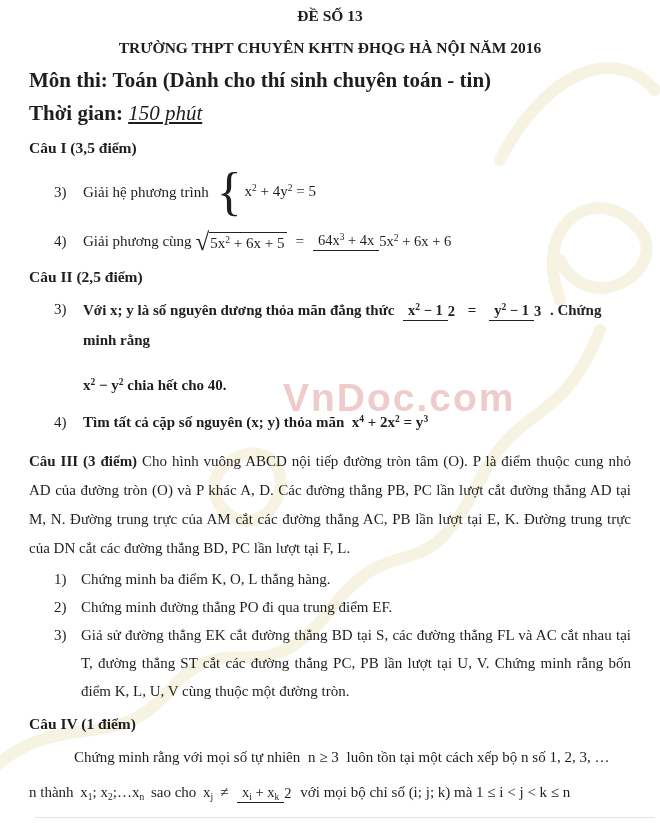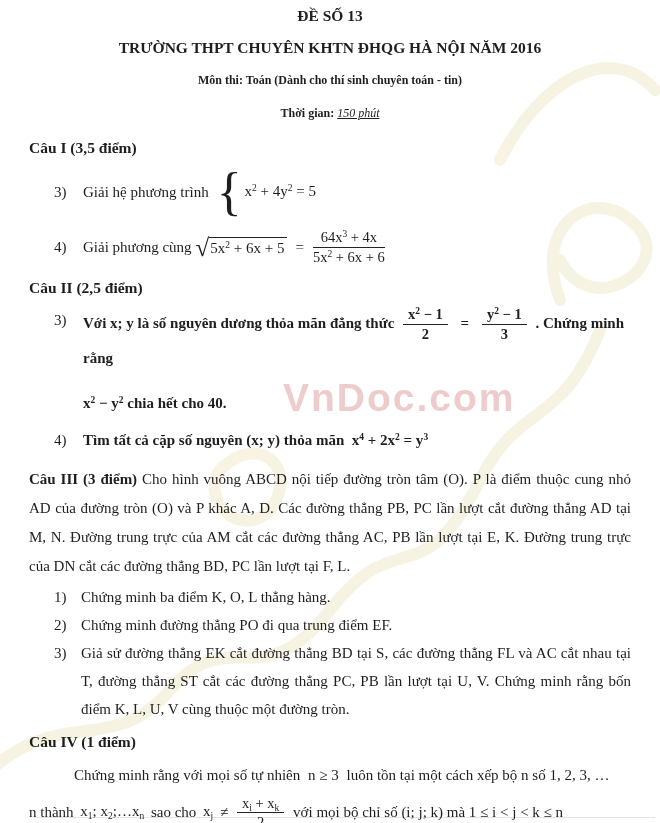--- a/index.html
+++ b/index.html
@@ -11,21 +11,21 @@
     background:#ffffff;
     font-family:"Liberation Serif", serif;
     color:#1e1e1e;
     font-size:15px;
     overflow:hidden;
   }
   .content { position:relative; z-index:2; padding:6px 29px 12px 29px; }
 
   
   .ttl { text-align:center; font-weight:bold; line-height:20px; margin-bottom:12px; font-size:15.5px; }
-  .ttl-sub { text-align:center; line-height:20px; margin-bottom:13px; font-size:12px; }
+  .ttl-sub { text-align:left; line-height:20px; margin-bottom:13px; font-size:21px; }
   .ttl-sub .b { font-weight:bold; }
   .ttl-sub .i { font-style:italic;text-decoration:underline; }
 
   
   .sec-head { font-weight:bold; font-size:15.5px; line-height:20px; }
   .sec1-head { margin-top:15px; }
 
   .item-row { display:flex; align-items:center; padding-left:25px; }
   .item-row .num { width:29px; flex:0 0 29px; }
   .flow-item { display:flex; align-items:flex-start; padding-left:25px; }
@@ -33,21 +33,21 @@
   .flow-item .body { flex:1; line-height:29px;font-weight:bold; }
 
   
   .sup { font-size:9.5px; position:relative; top:-5px; }
   .sub { font-size:9.5px; position:relative; top:3px; }
   .sys { display:inline-flex; align-items:center; margin-left:8px; }
   .brace { font-size:52px; font-weight:400; line-height:48px; margin-right:3px; }
   .syslines { display:flex; flex-direction:column; gap:11px; }
   .syslines .mline { line-height:19px; white-space:pre; }
 
-  .frac { display:inline-flex; flex-direction:column; vertical-align:middle; text-align:center; margin:0 5px; font-size:14.5px; line-height:1.15; }
+  .frac { display:inline-flex; flex-direction:row; vertical-align:middle; text-align:center; margin:0 5px; font-size:14.5px; line-height:1.15; }
   .frac .fnum { border-bottom:1.4px solid #222; padding:0 5px 1px 5px; white-space:pre; }
   .frac .fden { padding-top:1px; white-space:pre; }
 
   .sqrt { display:inline-flex; align-items:center; margin:0 4px; vertical-align:middle; }
   .sqrt .rad { font-size:25px; line-height:1; }
   .sqrt .radicand { border-top:1.4px solid #222; padding:2px 3px 0 1px; white-space:pre; }
 
   .eqsign { margin:0 4px; }
   .mline { white-space:pre; }
 

